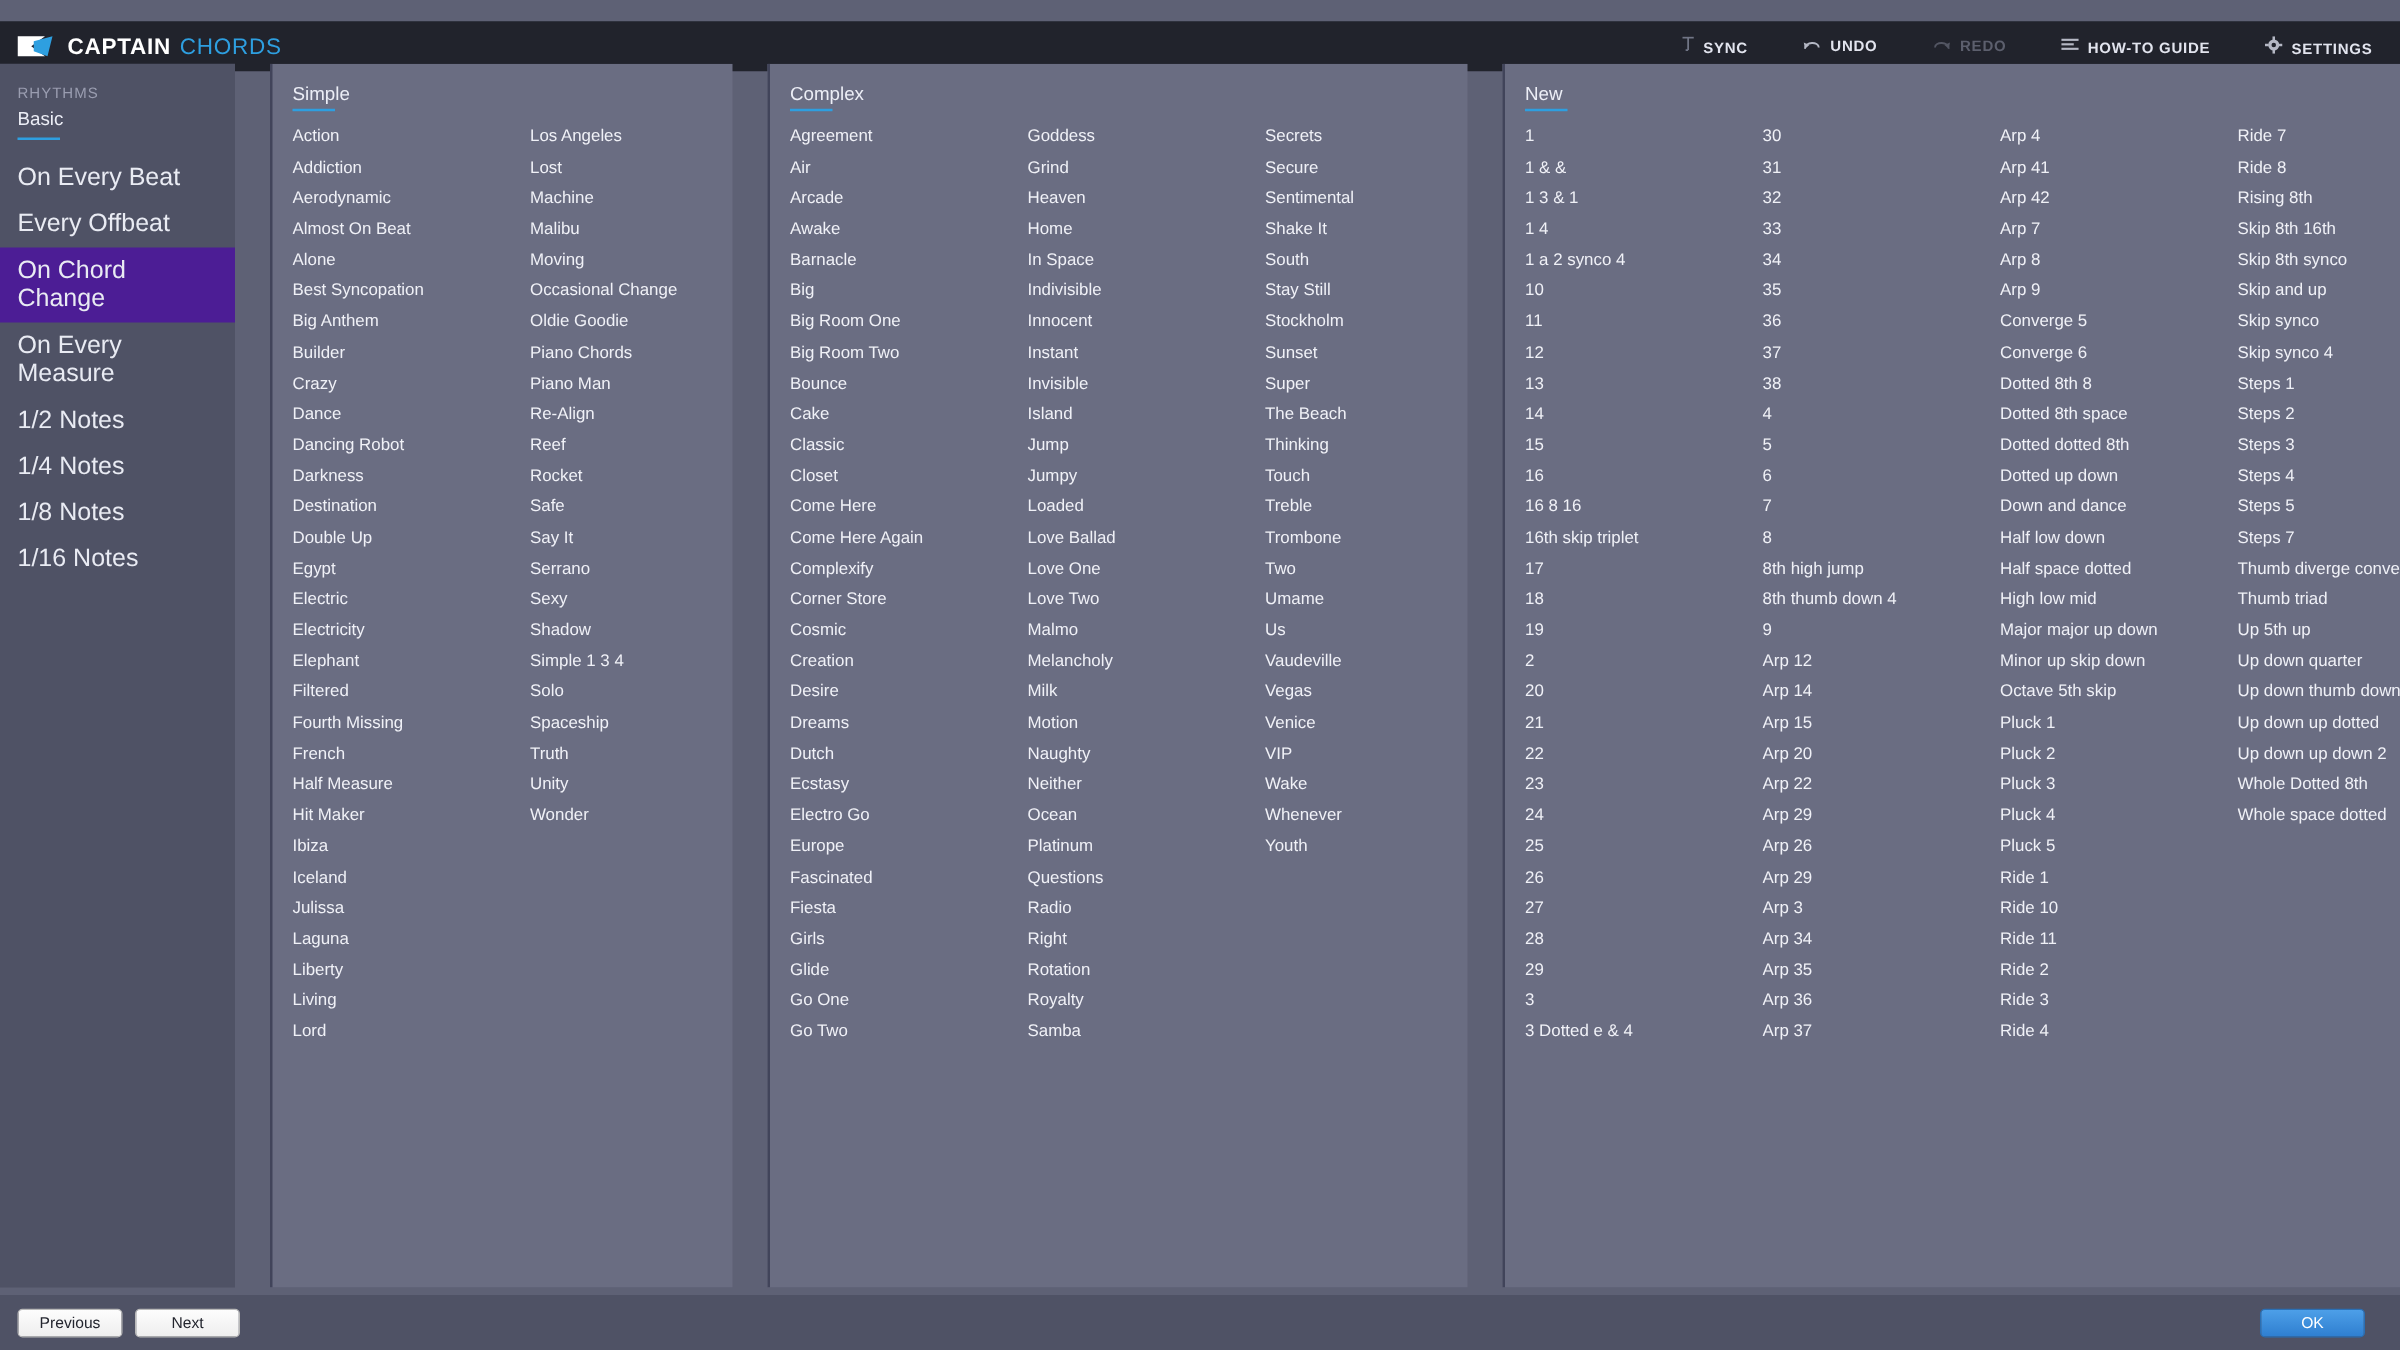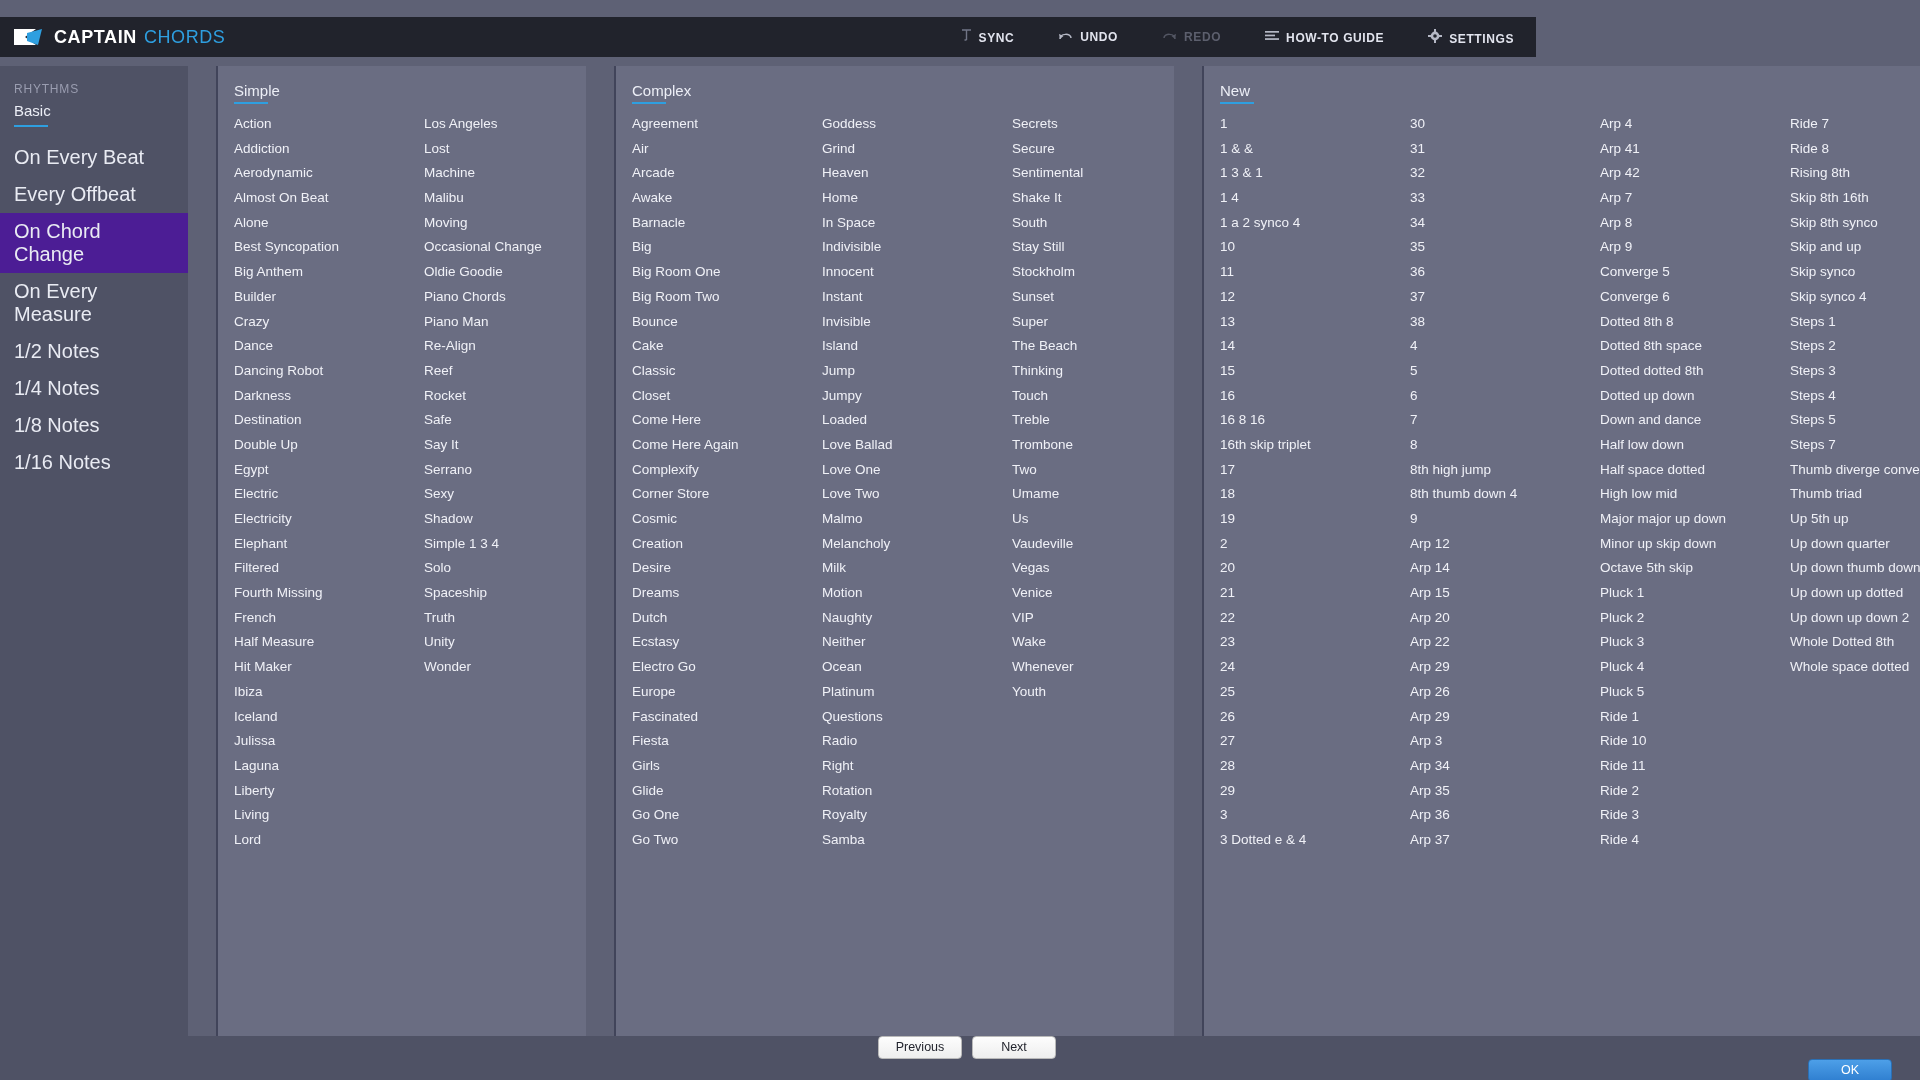--- a/index.html
+++ b/index.html
@@ -24,21 +24,21 @@
     width: 11px; height: 11px; border-radius: 50%;
     background: #d3d3d3; border: 1px solid #bcbcbc;
   }
   .win-title {
     position: absolute; left: 0; right: 0; text-align: center;
     font-size: 11px; color: #6c6c6c; letter-spacing: .2px;
   }
 
   
   .appbar {
-    position: absolute; top: 17px; left: 0; width: 1536px; height: 40px;
+    position: absolute; top: 17px; left: 0; width: 1920px; height: 40px;
     background: #21232c;
     display: flex; align-items: center;
   }
   .brand { display: flex; align-items: center; margin-left: 14px; }
   .brand .logo { margin-right: 10px; display: block; }
   .brand-text {
     font-size: 18px; font-weight: bold; letter-spacing: .6px;
     display: flex; gap: 7px;
   }
   .brand-captain { color: #ffffff; }
@@ -49,21 +49,21 @@
     display: flex; align-items: flex-end; gap: 7px;
     margin-left: 44px;
     font-size: 12px; font-weight: bold; letter-spacing: .6px;
     color: #e2e4ee; cursor: pointer;
   }
   .topmenu-item.disabled { color: #5c5f6d; }
   .topmenu-item .ic { display: block; opacity: .85; }
 
   
   .body {
-    position: absolute; top: 66px; left: 0; width: 1920px; height: 979px;
+    position: absolute; top: 51px; left: 0; width: 1920px; height: 979px;
     display: flex;
   }
 
   .sidebar {
     width: 188px; height: 979px;
     background: #4f5265;
     flex: 0 0 188px;
     padding-top: 10px;
     position: relative;
   }
@@ -114,21 +114,21 @@
     font-size: 13.5px; color: #f0f1f7;
     height: 24.7px; line-height: 24.7px;
     white-space: nowrap; cursor: pointer;
     overflow: hidden;
   }
 
   
   .footer {
     position: absolute; bottom: 0; left: 0; width: 1920px; height: 44px;
     background: #4f5265;
-    display: flex; align-items: center; flex-direction: column;
+    display: flex; align-items: center;
   }
   .footer-left { display: flex; gap: 10px; margin-left: 14px; }
   .btn {
     min-width: 84px; height: 23px; line-height: 21px; text-align: center;
     font-size: 12.5px; color: #23252e;
     background: linear-gradient(#fdfdfd, #eeeeee);
     border: 1px solid #b9b9b9; border-radius: 4px;
     cursor: pointer; padding: 0 10px;
   }
   .btn-primary {

